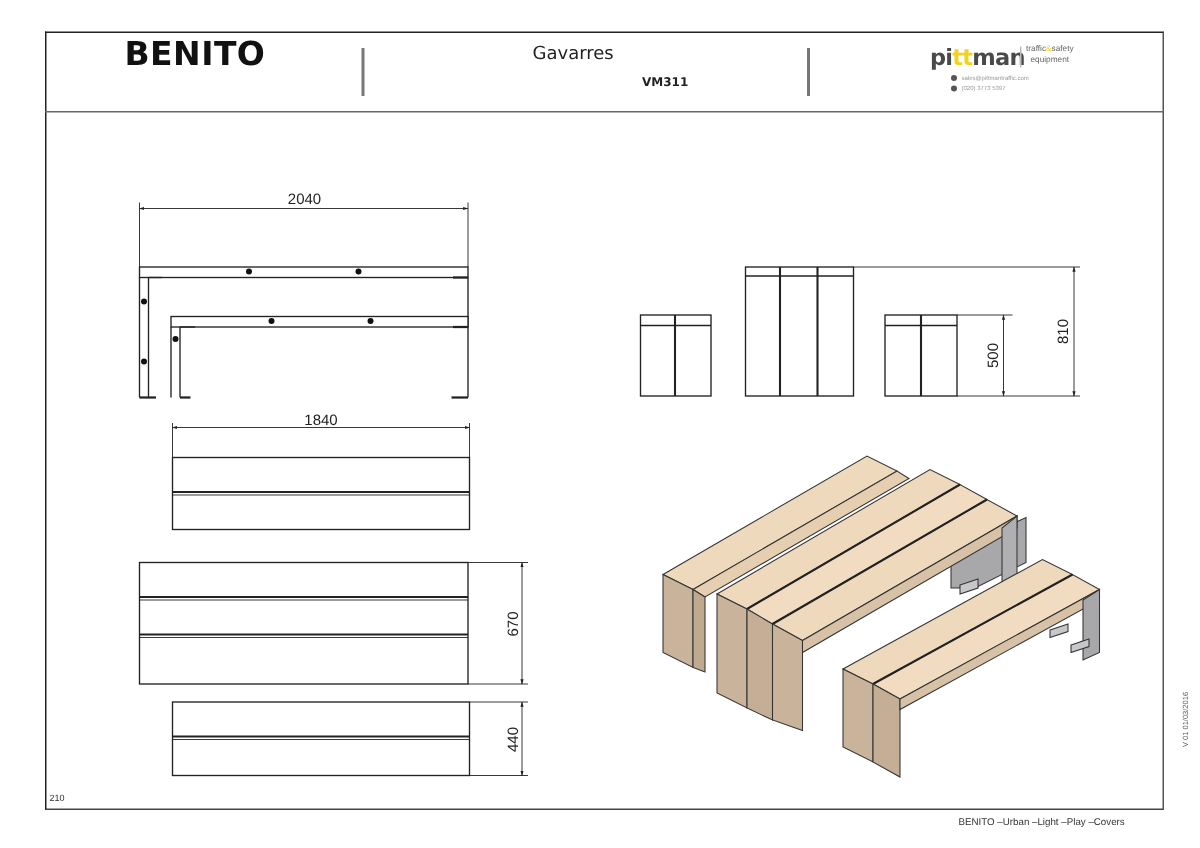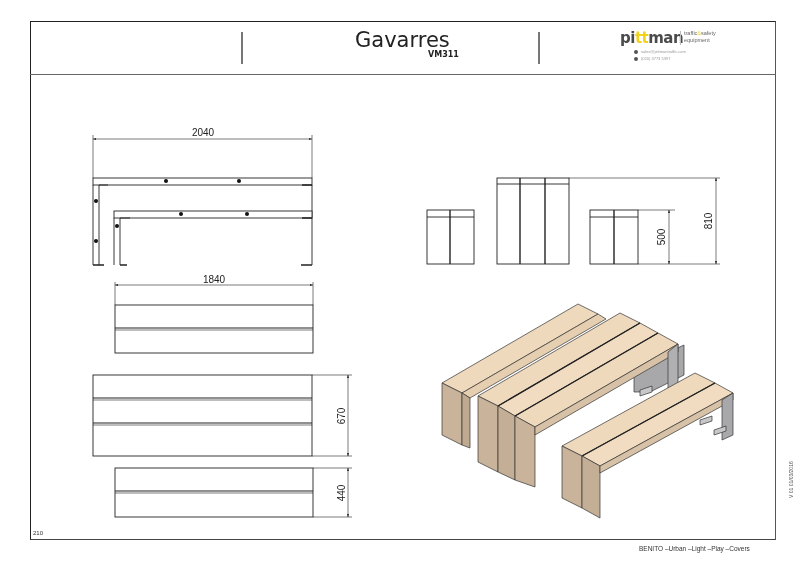--- a/index.html
+++ b/index.html
@@ -1,43 +1,44 @@
 <!DOCTYPE html>
 <html><head>
 <meta charset="utf-8">
 <style>
   html, body { margin:0; padding:0; background:#ffffff; }
   body { width:800px; height:565px; position:relative; overflow:hidden; font-family:"Liberation Sans", sans-serif; color:#111; }
   .frame { position:absolute; left:30px; top:21px; width:746px; height:519px; border:1px solid #222; border-right:1.5px solid #555; border-bottom:1.5px solid #444; box-sizing:border-box; }
   .header { position:absolute; left:30px; top:21px; width:746px; height:54px; border-bottom:1.5px solid #666; box-sizing:border-box; }
   .brand { position:absolute; left:83px; top:26px; font-family:"DejaVu Sans", sans-serif; font-weight:bold; font-size:22px; line-height:21px; letter-spacing:0.3px; color:#111; }
   .sep { position:absolute; top:32px; width:1.5px; height:32px; background:#777; }
-  .product-name { position:absolute; left:355px; top:28px; font-size:21px; color:#222; font-family:"DejaVu Sans", sans-serif; }
+  .product-name { position:absolute; left:355px; top:28px; font-size:12px; color:#222; font-family:"DejaVu Sans", sans-serif; }
   .product-code { position:absolute; left:428px; top:50px; font-size:8px; color:#222; font-family:"DejaVu Sans", sans-serif;font-weight:bold; }
-  .logo { position:absolute; left:620px; top:29px; width:110px; height:36px; }
+  .logo { position:absolute; left:620px; top:29px; width:110px; height:36px;text-align:center; }
   .logo-word { position:absolute; left:0; top:0; font-family:"DejaVu Sans", sans-serif; font-weight:bold; font-size:15px; letter-spacing:-0.5px; color:#4a4a4a; }
   .logo-word .tt { color:#f3d21b; }
   .logo-div { position:absolute; left:60px; top:2px; width:1px; height:14px; background:#bbb; }
   .logo-tag { position:absolute; left:64px; top:1px; font-size:5.5px; line-height:6.5px; color:#666; }
   .logo-tag .amp { color:#f3d21b; }
   .logo-contact { position:absolute; left:14px; font-size:4px; color:#999; white-space:nowrap; }
   .logo-contact .dot { display:inline-block; width:4px; height:4px; border-radius:50%; background:#555; margin-right:3px; vertical-align:middle; }
   .page-num { position:absolute; left:33px; top:530px; font-size:6px; color:#333; }
   .footer { position:absolute; left:639px; top:545px; font-size:6.5px; color:#333; white-space:nowrap; }
   .version { position:absolute; left:788px; top:498px; font-size:5px; color:#555; transform:rotate(-90deg); transform-origin:left top; white-space:nowrap; }
   svg.drawing { position:absolute; left:0; top:0; }
   .dim { font-family:"Liberation Sans", sans-serif; font-size:10px; fill:#222; }
 </style>
 </head>
 <body>
 
 <div class="frame"></div>
 <div class="header"></div>
 
 <div class="brand">
+  <div>BENITO</div>
 </div>
 <div class="sep" style="left:241px"></div>
 <div class="product-name">Gavarres</div>
 <div class="product-code">VM311</div>
 <div class="sep" style="left:538px"></div>
 
 <div class="logo">
   <div class="logo-word"><span>pi</span><span class="tt">tt</span><span>man</span></div>
   <div class="logo-div"></div>
   <div class="logo-tag">

